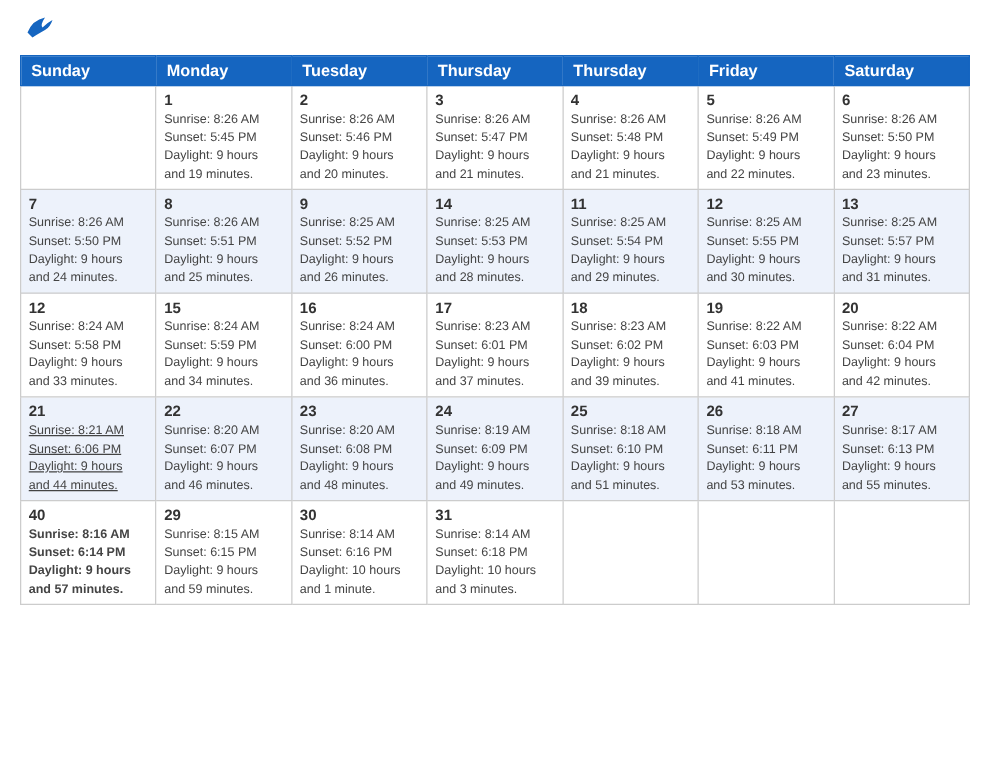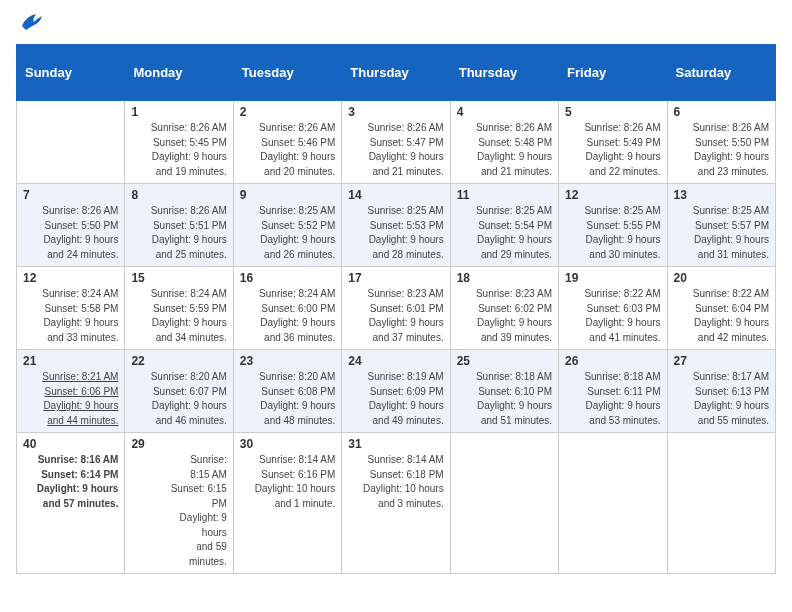--- a/index.html
+++ b/index.html
@@ -41,21 +41,21 @@
     }
     .calendar {
       width: 100%;
       border-collapse: collapse;
       border: 1px solid #ccc;
     }
     .calendar th {
       background-color: #1565c0;
       color: #fff;
       text-align: left;
-      padding: 20px 8px;
+      padding: 4px 8px;
       font-size: 13px;
       border: 1px solid #1565c0;
     }
     .calendar td {
       vertical-align: top;
       padding: 4px 6px;
       border: 1px solid #ccc;
       font-size: 10.5px;
       color: #333;
       width: calc(100% / 7);
@@ -64,21 +64,20 @@
     .day-number {
       font-weight: bold;
       font-size: 12px;
       margin-bottom: 2px;
       display: block;
     }
     .day-info {
       line-height: 1.45;
       color: #444;
       font-size: 10px;
-      text-align: right;
     }
     .empty-cell {
       background: #f9f9f9;
     }
     .calendar tr:nth-child(odd) td:not(.empty-cell) {
       background: #fff;
     }
     tr.week-row-odd td { background: #fff; }
     tr.week-row-even td { background: #edf2fb; }
   </style>
@@ -316,21 +315,21 @@
       <tr class="week-row-odd">
         <td>
           <span class="day-number">40</span>
           <div class="day-info" style="white-space: pre-line; font-weight: bold;">Sunrise: 8:16 AM
 Sunset: 6:14 PM
 Daylight: 9 hours
 and 57 minutes.</div>
         </td>
         <td>
           <span class="day-number">29</span>
-          <div class="day-info" style="white-space: pre-line; margin-left: 38px;">Sunrise: 8:15 AM
+          <div class="day-info" style="white-space: pre-line;">Sunrise: 8:15 AM
 Sunset: 6:15 PM
 Daylight: 9 hours
 and 59 minutes.</div>
         </td>
         <td>
           <span class="day-number">30</span>
           <div class="day-info" style="white-space: pre-line;">Sunrise: 8:14 AM
 Sunset: 6:16 PM
 Daylight: 10 hours
 and 1 minute.</div>

